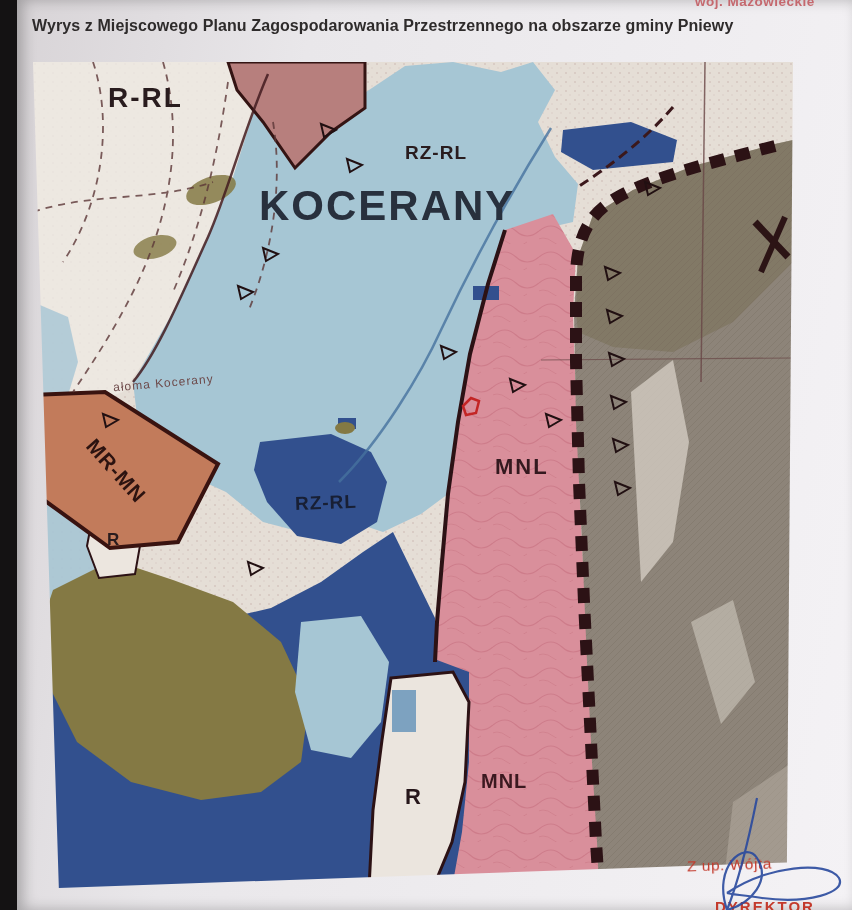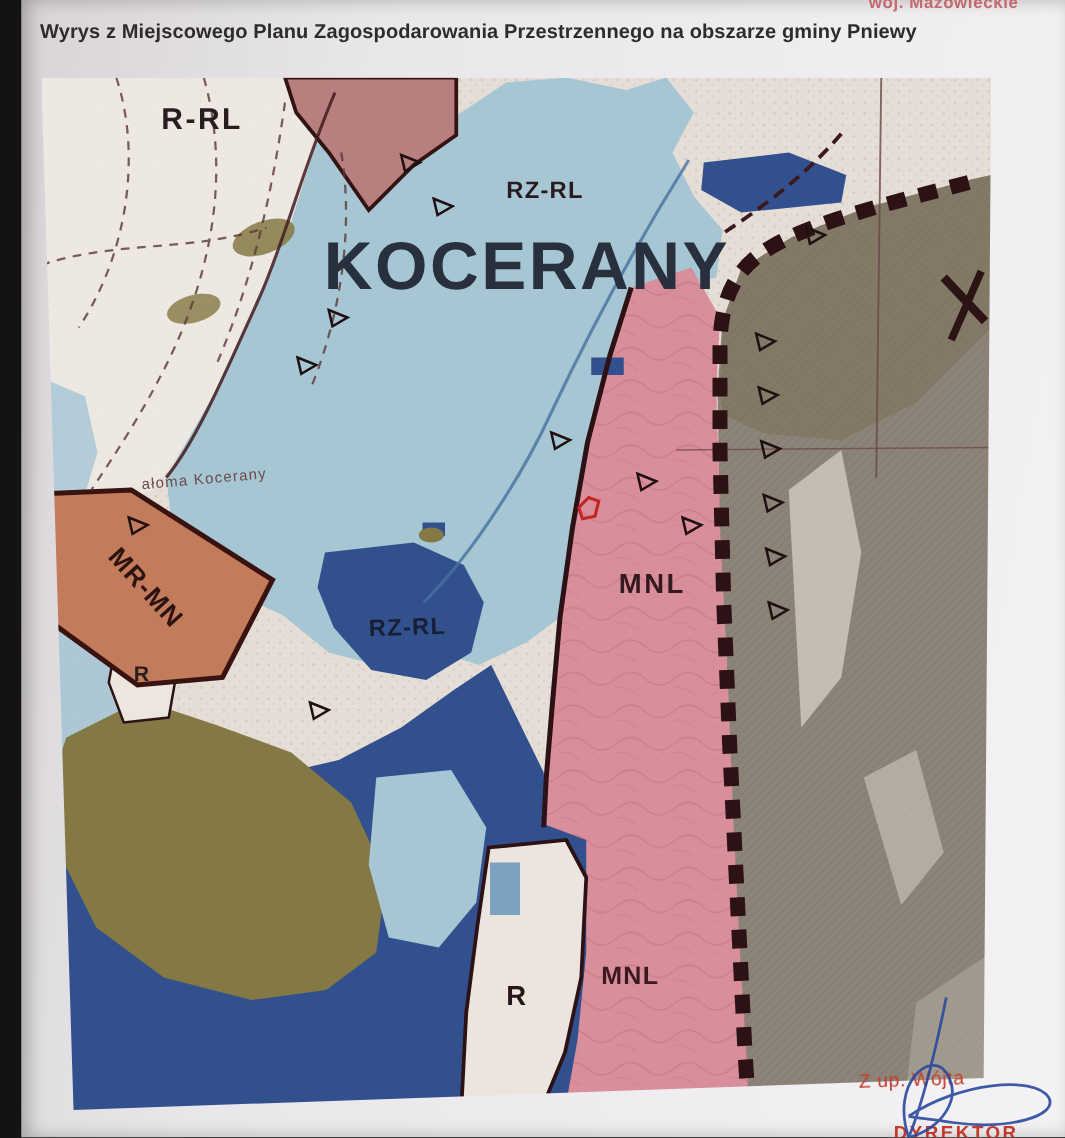--- a/index.html
+++ b/index.html
@@ -23,23 +23,23 @@
     font-size:16px;font-weight:bold;color:#2e2b2b;letter-spacing:.1px;
     filter:blur(.25px);
   }
   .map-wrap{
     position:absolute;left:16px;top:62px;width:760px;height:826px;
     clip-path:polygon(0% 0%,100% 0%,99.2% 96.9%,3.4% 100%);
     filter:blur(.4px) saturate(.95) contrast(.97);
   }
   .map-wrap svg{position:absolute;left:0;top:0;}
   .map-label{position:absolute;white-space:nowrap;font-weight:bold;color:#27191b;}
-  .lbl-r-rl{left:96px;top:20px;font-size:24px;letter-spacing:2px;}
+  .lbl-r-rl{left:75px;top:20px;font-size:28px;letter-spacing:2px;}
   .lbl-rz-rl-top{left:372px;top:80px;font-size:19px;letter-spacing:1px;}
-  .lbl-kocerany{left:226px;top:120px;font-size:54px;font-weight:600;letter-spacing:2px;color:#252e3c;}
+  .lbl-kocerany{left:226px;top:120px;font-size:42px;font-weight:600;letter-spacing:2px;color:#252e3c;}
   .lbl-place{left:80px;top:314px;font-size:12px;font-weight:normal;color:#6e4848;letter-spacing:1px;transform:rotate(-5deg);}
   .lbl-mr-mn{left:66px;top:372px;font-size:21px;color:#2a0f0c;transform:rotate(48deg);transform-origin:left top;letter-spacing:1px;}
   .lbl-r-left{left:74px;top:468px;font-size:17px;}
   .lbl-rz-rl-center{left:262px;top:430px;font-size:19px;color:#141c33;transform:rotate(-2deg);letter-spacing:1px;}
   .lbl-mnl-right{left:462px;top:392px;font-size:22px;letter-spacing:2px;color:#33161c;}
   .lbl-mnl-bottom{left:448px;top:708px;font-size:20px;letter-spacing:1px;color:#3a151d;}
   .lbl-r-bottom{left:372px;top:722px;font-size:22px;color:#241317;}
   .signature{position:absolute;left:640px;top:838px;width:212px;height:72px;}
   .sig-line1{position:absolute;left:30px;top:18px;font-size:15.5px;color:#c33a2c;transform:rotate(-2deg);letter-spacing:.5px;filter:blur(.3px);}
   .sig-line2{position:absolute;left:58px;top:60px;font-size:15px;font-weight:bold;color:#c33a2c;letter-spacing:2px;filter:blur(.3px);}

